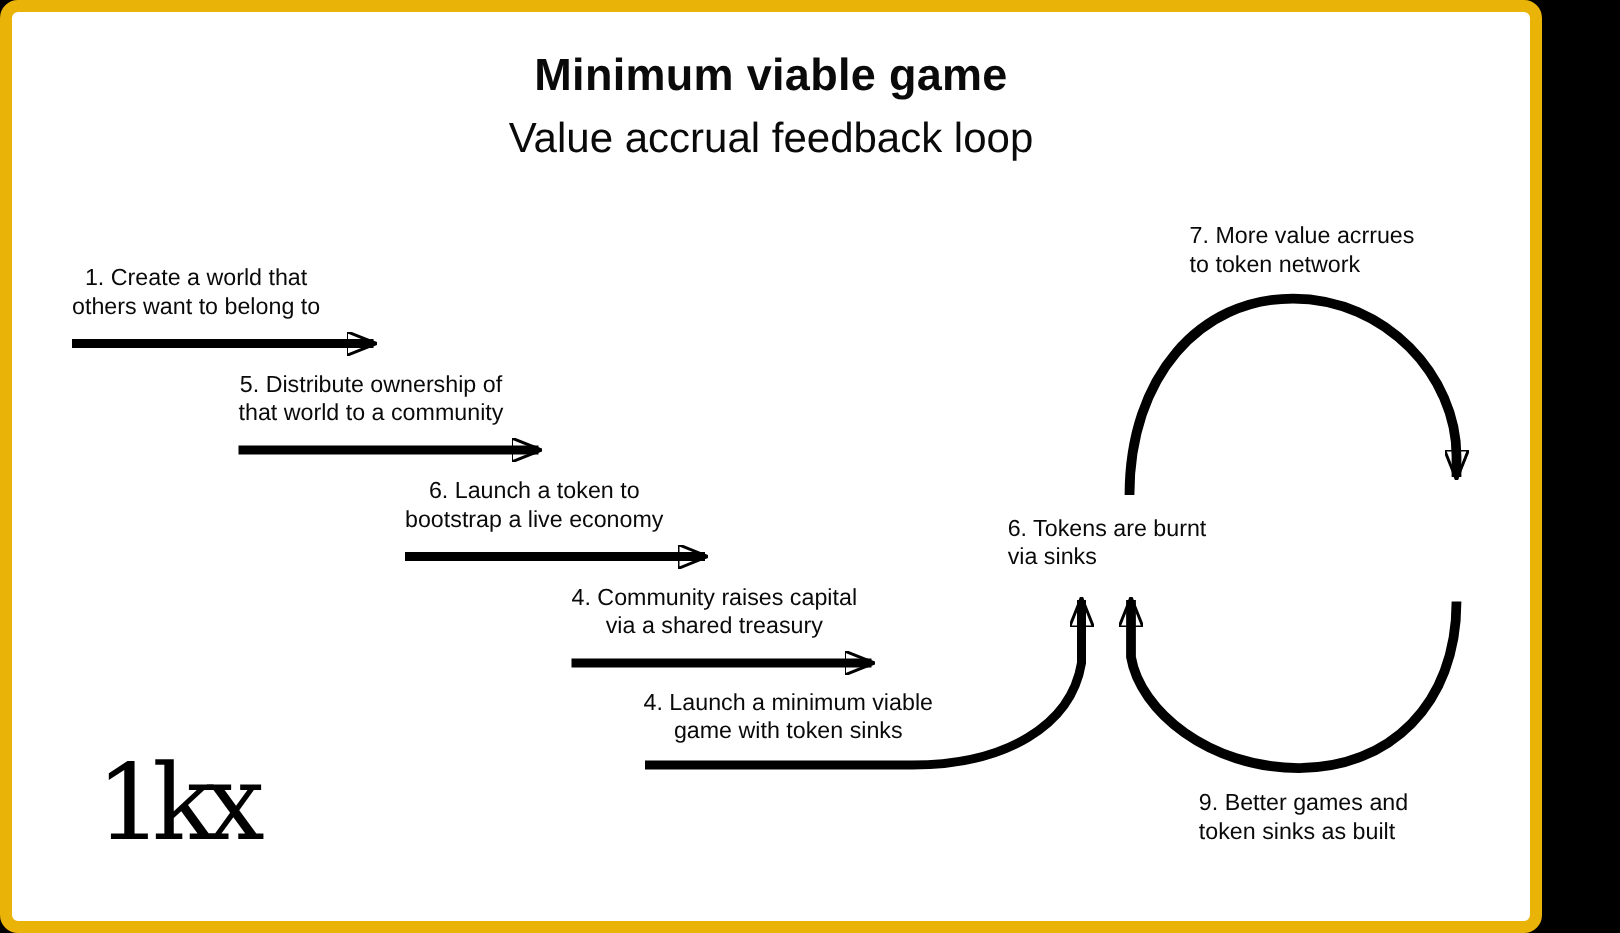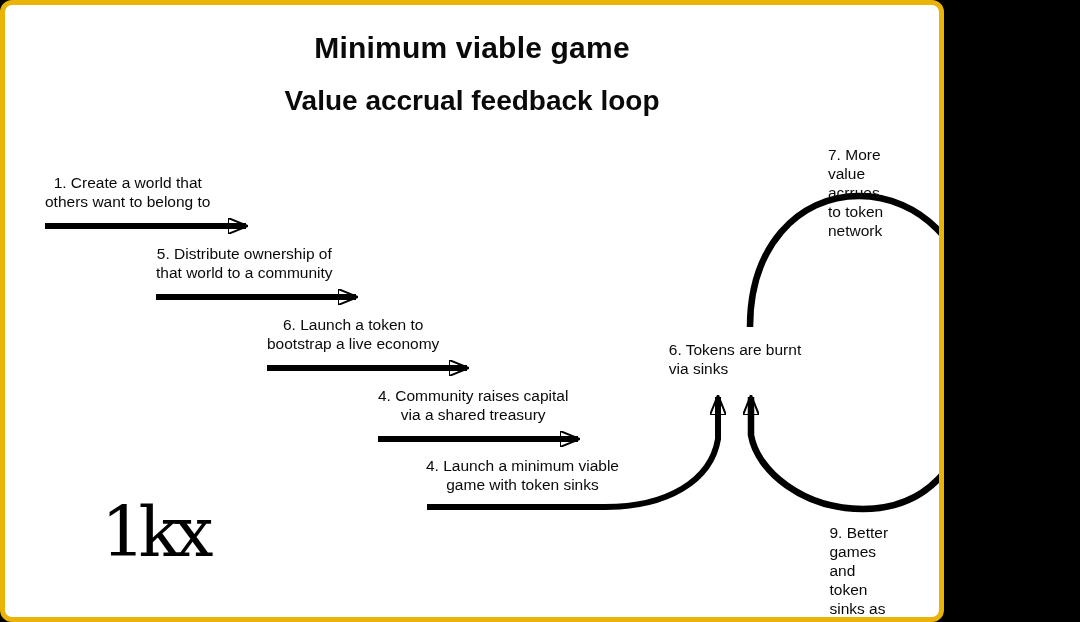--- a/index.html
+++ b/index.html
@@ -2,48 +2,48 @@
 <html><head>
 <meta charset="utf-8">
 <style>
   html, body {
     margin: 0;
     padding: 0;
     background: #000000;
   }
   .frame {
     position: relative;
-    width: 944px;
+    width: 1028px;
     height: 622px;
     box-sizing: border-box;
     background: #ffffff;
-    border: 5px solid #eab308;
+    border: 8px solid #eab308;
     border-radius: 12px;
     overflow: hidden;
     font-family: "Liberation Sans", sans-serif;
     color: #0a0a0a;
   }
   .title-block {
     position: absolute;
     top: 26px;
     left: 0;
     width: 100%;
     text-align: center;
     line-height: 1.15;
   }
   .title-block h1 {
     margin: 0;
     font-size: 30px;
     font-weight: 700;
     letter-spacing: 0.2px;
   }
   .title-block h2 {
-    margin: 19px 0 0 0;
+    margin: 7px 0 0 0;
     font-size: 28px;
-    font-weight: 700;
+    font-weight: 400;
   }
   .arrows-layer {
     position: absolute;
     top: 0;
     left: 0;
     width: 1080px;
     height: 622px;
     pointer-events: none;
   }
   .arrows-layer path {
@@ -69,21 +69,20 @@
   .logo {
     position: absolute;
     left: 56px;
     top: 492px;
     font-family: "DejaVu Serif", serif;
     font-size: 70px;
     font-weight: 400;
     letter-spacing: -0.1em;
     color: #000000;
     line-height: 1;
-    margin-left: 40px;
   }
 </style>
 </head>
 <body>
 
 <div class="frame">
 
   <div class="title-block">
     <h1>Minimum viable game</h1>
     <h2>Value accrual feedback loop</h2>

